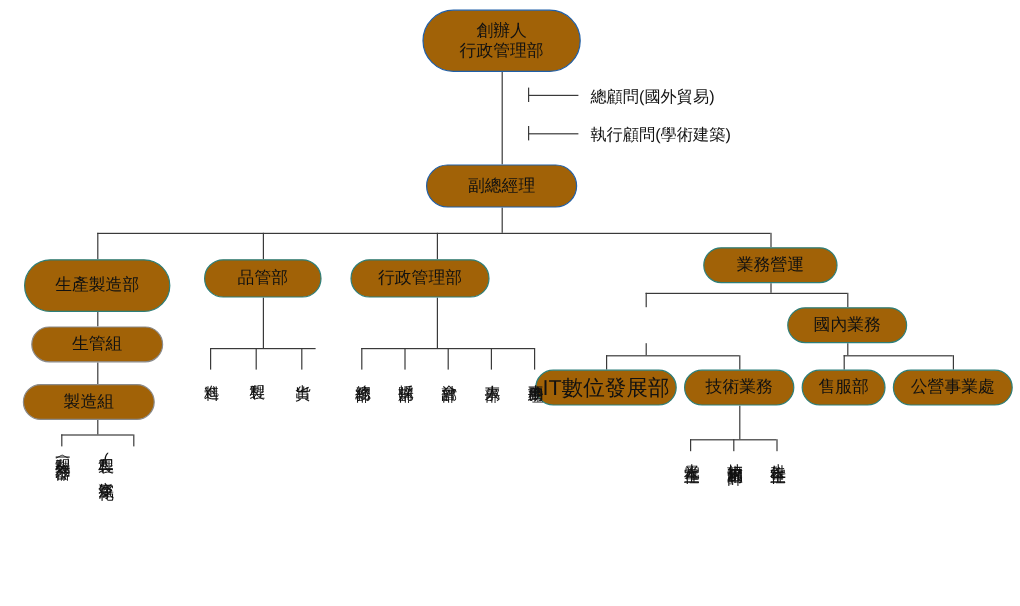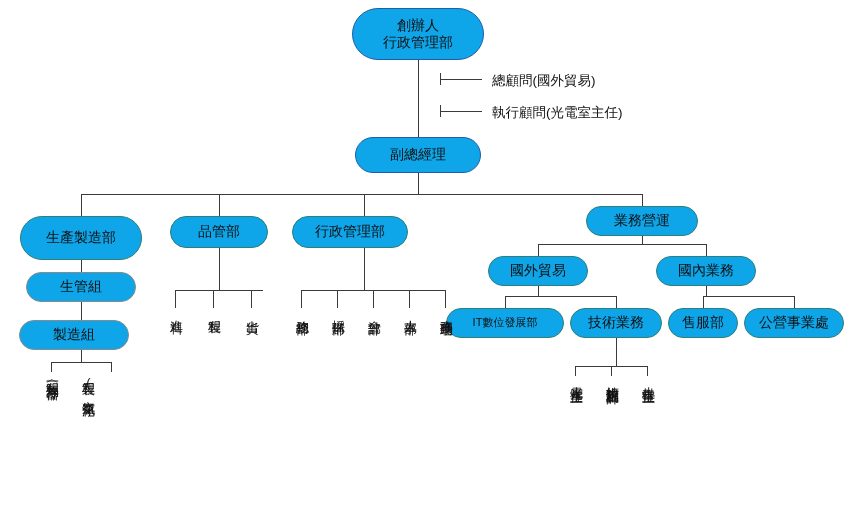--- a/index.html
+++ b/index.html
@@ -10,21 +10,21 @@
     color:#1a1a1a;
     overflow:hidden;
   }
   #chart{position:relative;width:850px;height:505px;}
 
   .node{
     position:absolute;
     box-sizing:border-box;
     border:1px solid #2d7f7a;
     border-radius:999px;
-    background:#0ea5e9;
+    background:#a16207;
     display:flex;
     align-items:center;
     justify-content:center;
     text-align:center;
     font-size:14px;
     line-height:1.25;
     color:#111;
     white-space:nowrap;
     z-index:3;
   }
@@ -64,36 +64,35 @@
 <body>
 
 <div id="chart">
 
   <div class="node blue two-line" style="left:352px;top:8px;width:132px;height:52px;flex-direction:column;">
     <span>創辦人</span>
     <span>行政管理部</span>
   </div>
 
   <div class="hlabel" style="left:492px;top:72px;">總顧問(國外貿易)</div>
-  <div class="hlabel" style="left:492px;top:104px;">執行顧問(光電室主任)</div>
+  <div class="hlabel" style="left:492px;top:104px;">執行顧問(學術建築)</div>
 
   <div class="node blue" style="left:355px;top:137px;width:126px;height:36px;">副總經理</div>
 
   <div class="node" style="left:20px;top:216px;width:122px;height:44px;">生產製造部</div>
   <div class="node" style="left:170px;top:216px;width:98px;height:32px;">品管部</div>
   <div class="node" style="left:292px;top:216px;width:116px;height:32px;">行政管理部</div>
   <div class="node" style="left:586px;top:206px;width:112px;height:30px;">業務營運</div>
 
-  <div class="node" style="left:488px;top:256px;width:100px;height:30px;">國外貿易</div>
   <div class="node" style="left:656px;top:256px;width:100px;height:30px;">國內業務</div>
 
   <div class="node gray" style="left:26px;top:272px;width:110px;height:30px;">生管組</div>
   <div class="node gray" style="left:19px;top:320px;width:110px;height:30px;">製造組</div>
 
-  <div class="node" style="left:446px;top:308px;width:118px;height:30px;font-size:11px;">IT數位發展部</div>
+  <div class="node" style="left:446px;top:308px;width:118px;height:30px;font-size:18px;">IT數位發展部</div>
   <div class="node" style="left:570px;top:308px;width:92px;height:30px;">技術業務</div>
   <div class="node" style="left:668px;top:308px;width:70px;height:30px;">售服部</div>
   <div class="node" style="left:744px;top:308px;width:100px;height:30px;">公營事業處</div>
 
   <div class="vlabel" style="left:44px;top:372px;">製程一〈冷卻器〉</div>
   <div class="vlabel" style="left:80px;top:372px;">製程二(空氣淨化）</div>
 
   <div class="vlabel" style="left:168px;top:310px;">進料</div>
   <div class="vlabel" style="left:206px;top:310px;">製程</div>
   <div class="vlabel" style="left:244px;top:310px;">出貨</div>

